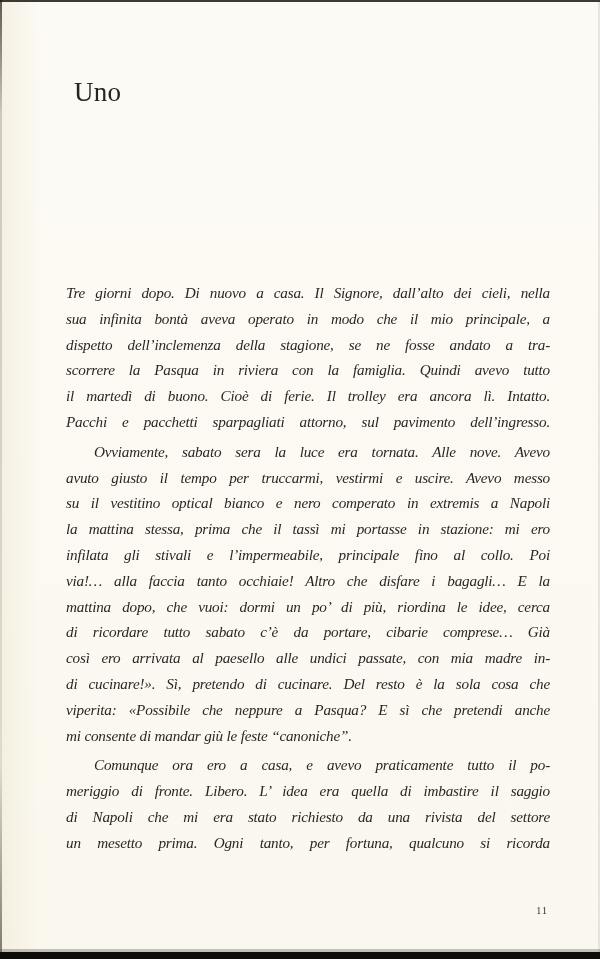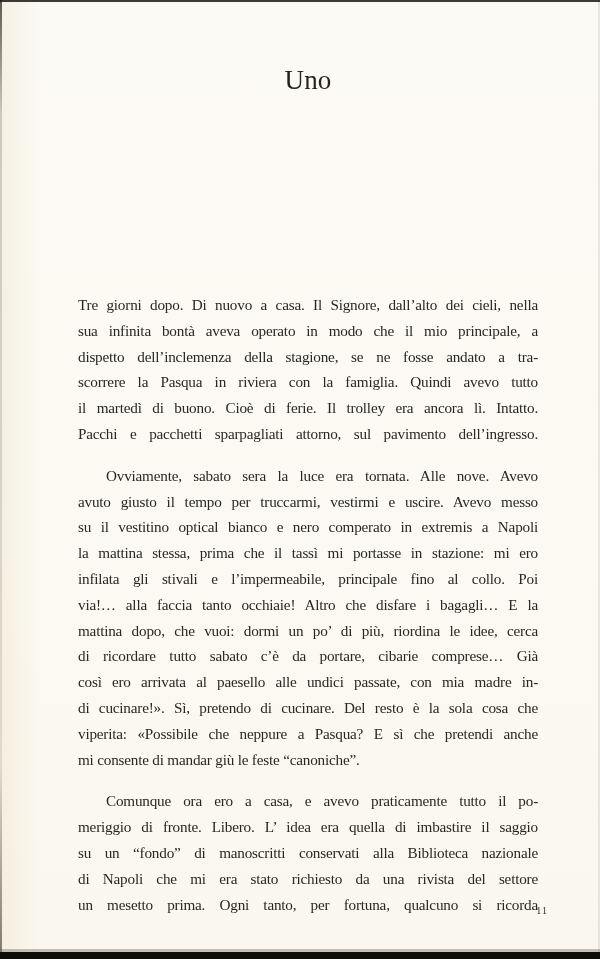--- a/index.html
+++ b/index.html
@@ -45,36 +45,36 @@
     position: absolute; left: 0; top: 0; width: 40px; height: 100%;
     background: linear-gradient(90deg, rgba(233, 222, 196, 0.35), rgba(233, 222, 196, 0));
     pointer-events: none;
   }
 
   .chapter-title {
     position: absolute;
     top: 64px;
     left: 62px;
     width: 492px;
-    margin: 0;
-    text-align: center;
+    margin: 12px;
+    text-align: left;
     font-size: 27px;
     font-weight: normal;
     line-height: 32px;
     letter-spacing: 0.2px;
     color: #262320;
   }
 
   .body-text {
     position: absolute;
     top: 276px;
     left: 62px;
     width: 492px;
   }
-  .para { margin: 16px; padding: 0; }
+  .para { margin: 4px; padding: 0; font-style: italic; }
   .line {
     font-size: 15.2px;
     line-height: 25.8px;
     letter-spacing: -0.2px;
     text-align: justify;
     text-align-last: justify;
     white-space: normal;
   }
   .line.indent { text-indent: 28px; }
   .line.paraend { text-align-last: left; }
@@ -125,20 +125,19 @@
     <div class="line">di ricordare tutto sabato c’è da portare, cibarie comprese… Già</div>
     <div class="line">così ero arrivata al paesello alle undici passate, con mia madre in-</div>
     <div class="line">di cucinare!». Sì, pretendo di cucinare. Del resto è la sola cosa che</div>
     <div class="line">viperita: «Possibile che neppure a Pasqua? E sì che pretendi anche</div>
     <div class="line paraend">mi consente di mandar giù le feste “canoniche”.</div>
   </div>
 
   <div class="para">
     <div class="line indent">Comunque ora ero a casa, e avevo praticamente tutto il po-</div>
     <div class="line">meriggio di fronte. Libero. L’ idea era quella di imbastire il saggio</div>
-    <div class="line">su un “fondo” di manoscritti conservati alla Biblioteca nazionale</div>
     <div class="line">di Napoli che mi era stato richiesto da una rivista del settore</div>
     <div class="line">un mesetto prima. Ogni tanto, per fortuna, qualcuno si ricorda</div>
   </div>
 
 </div>
 
 <div class="page-number">11</div>
 
 </body></html>

